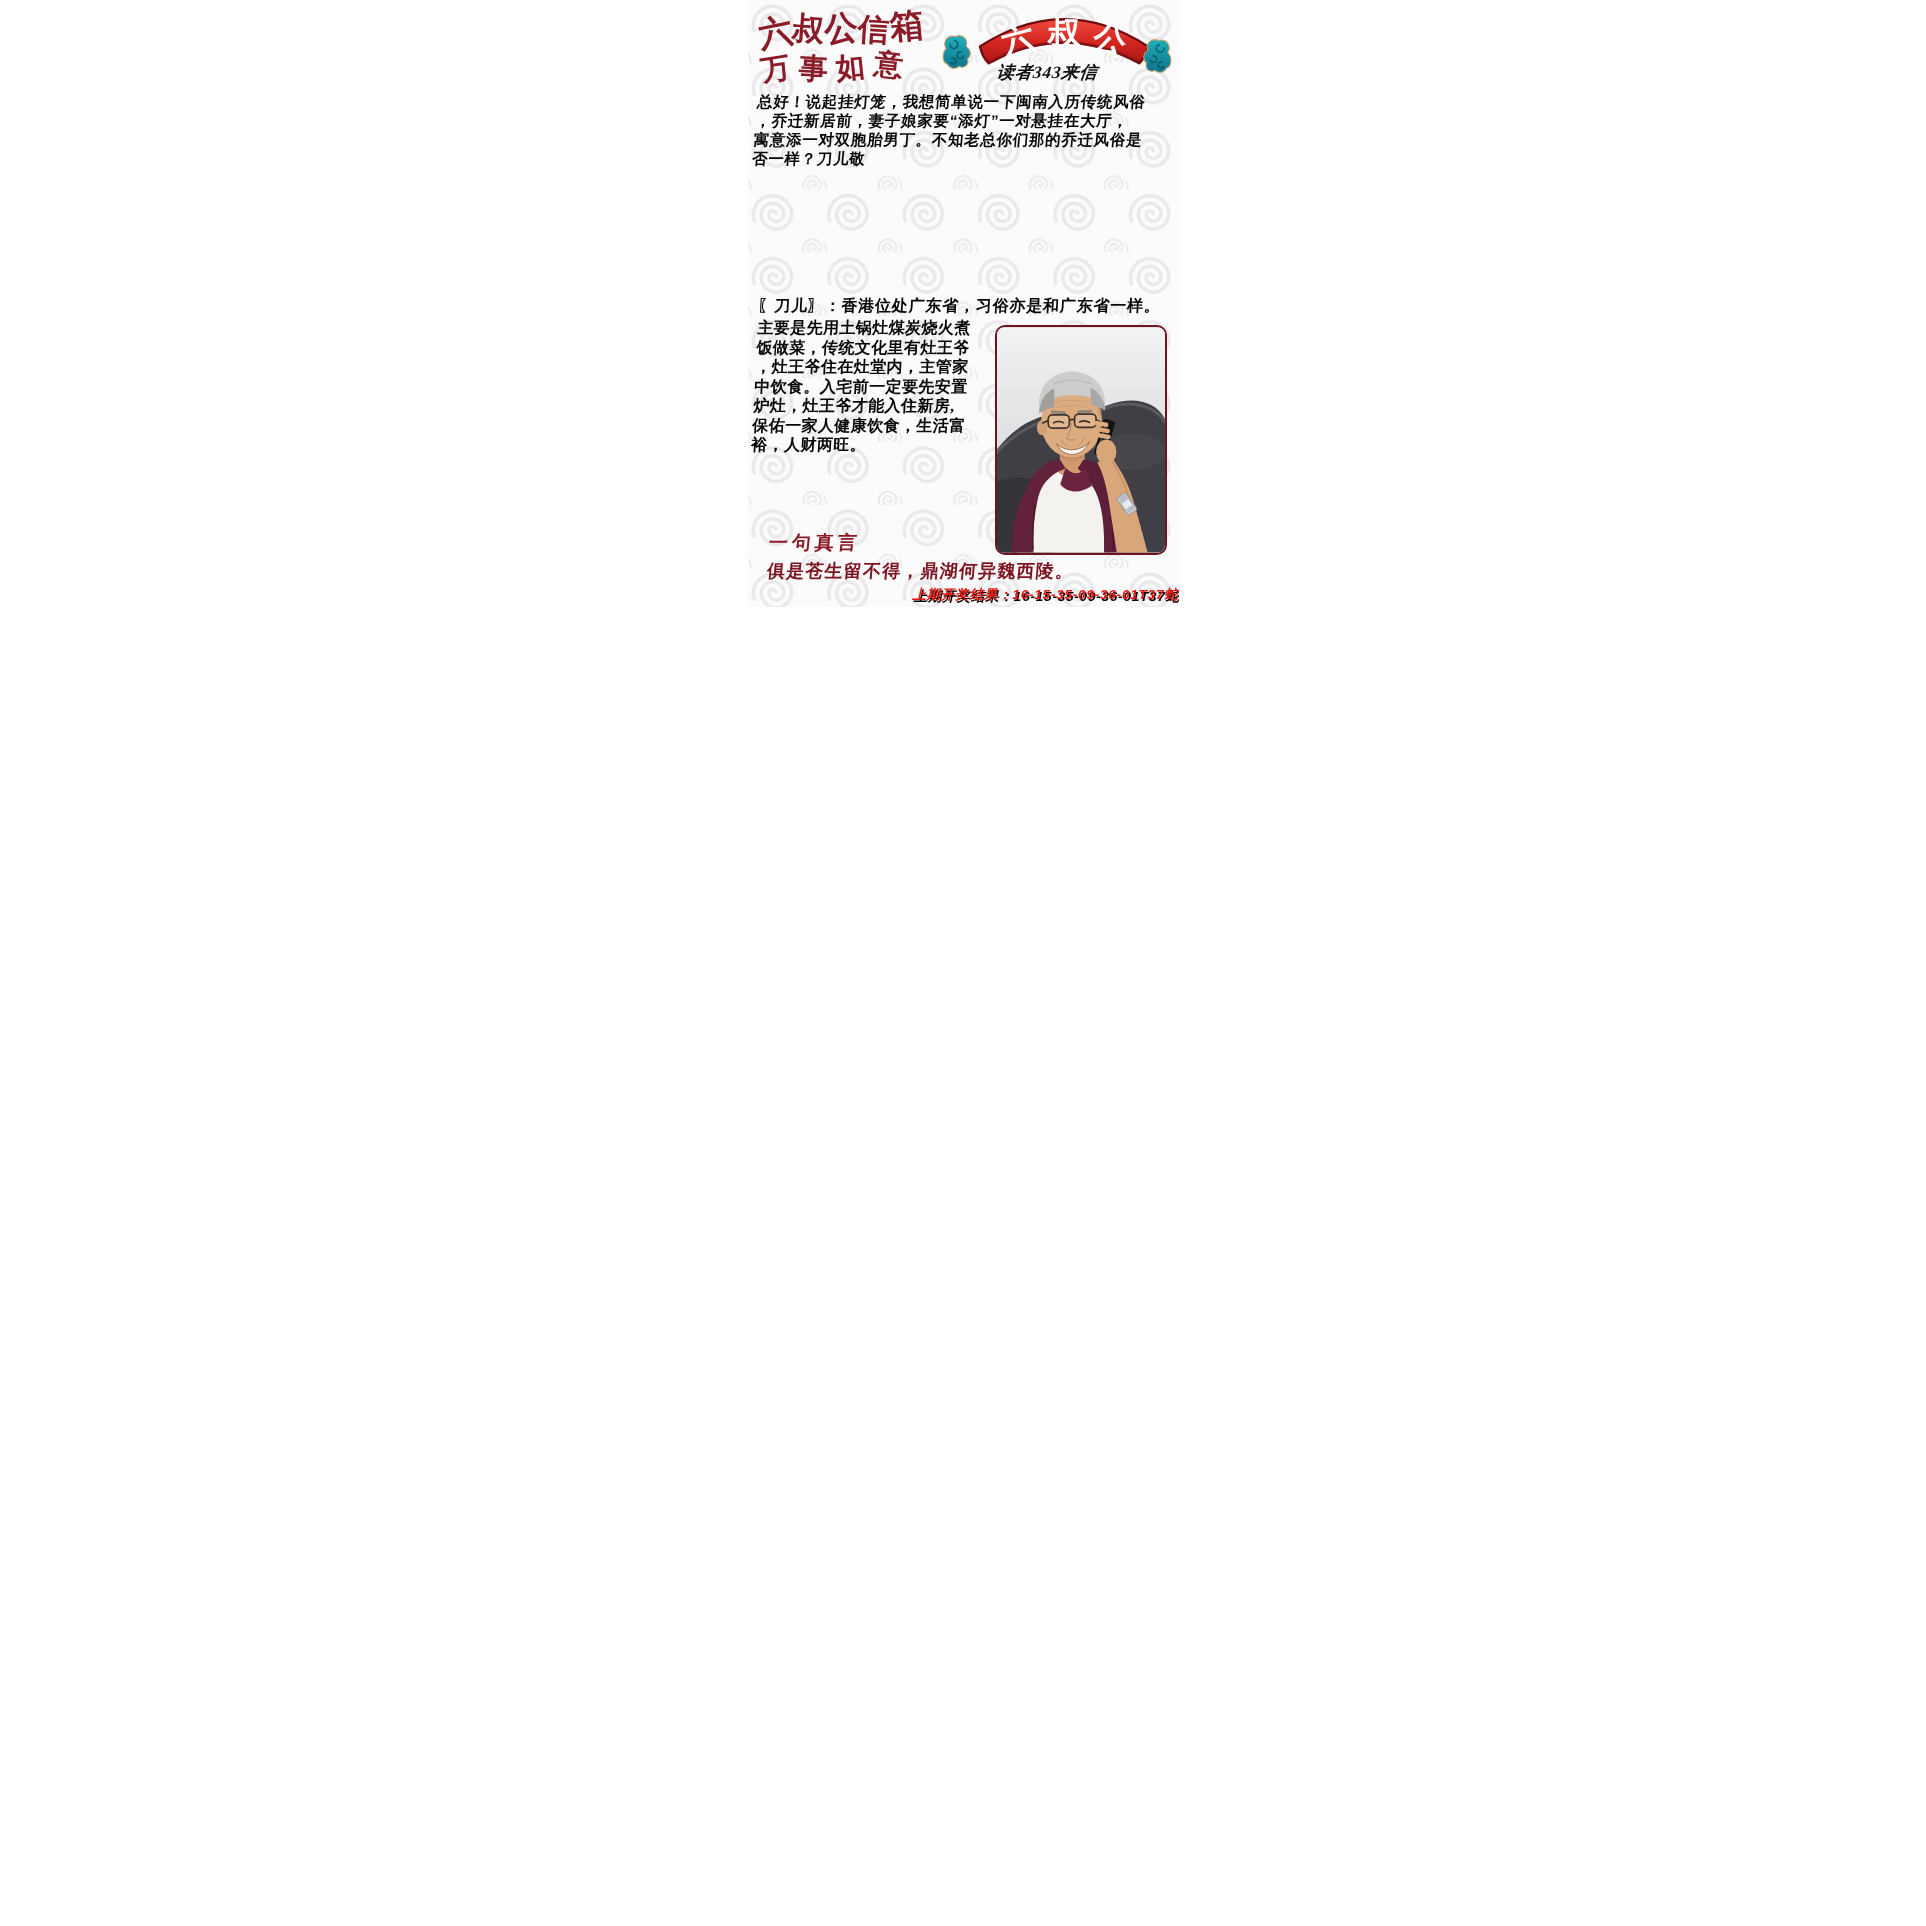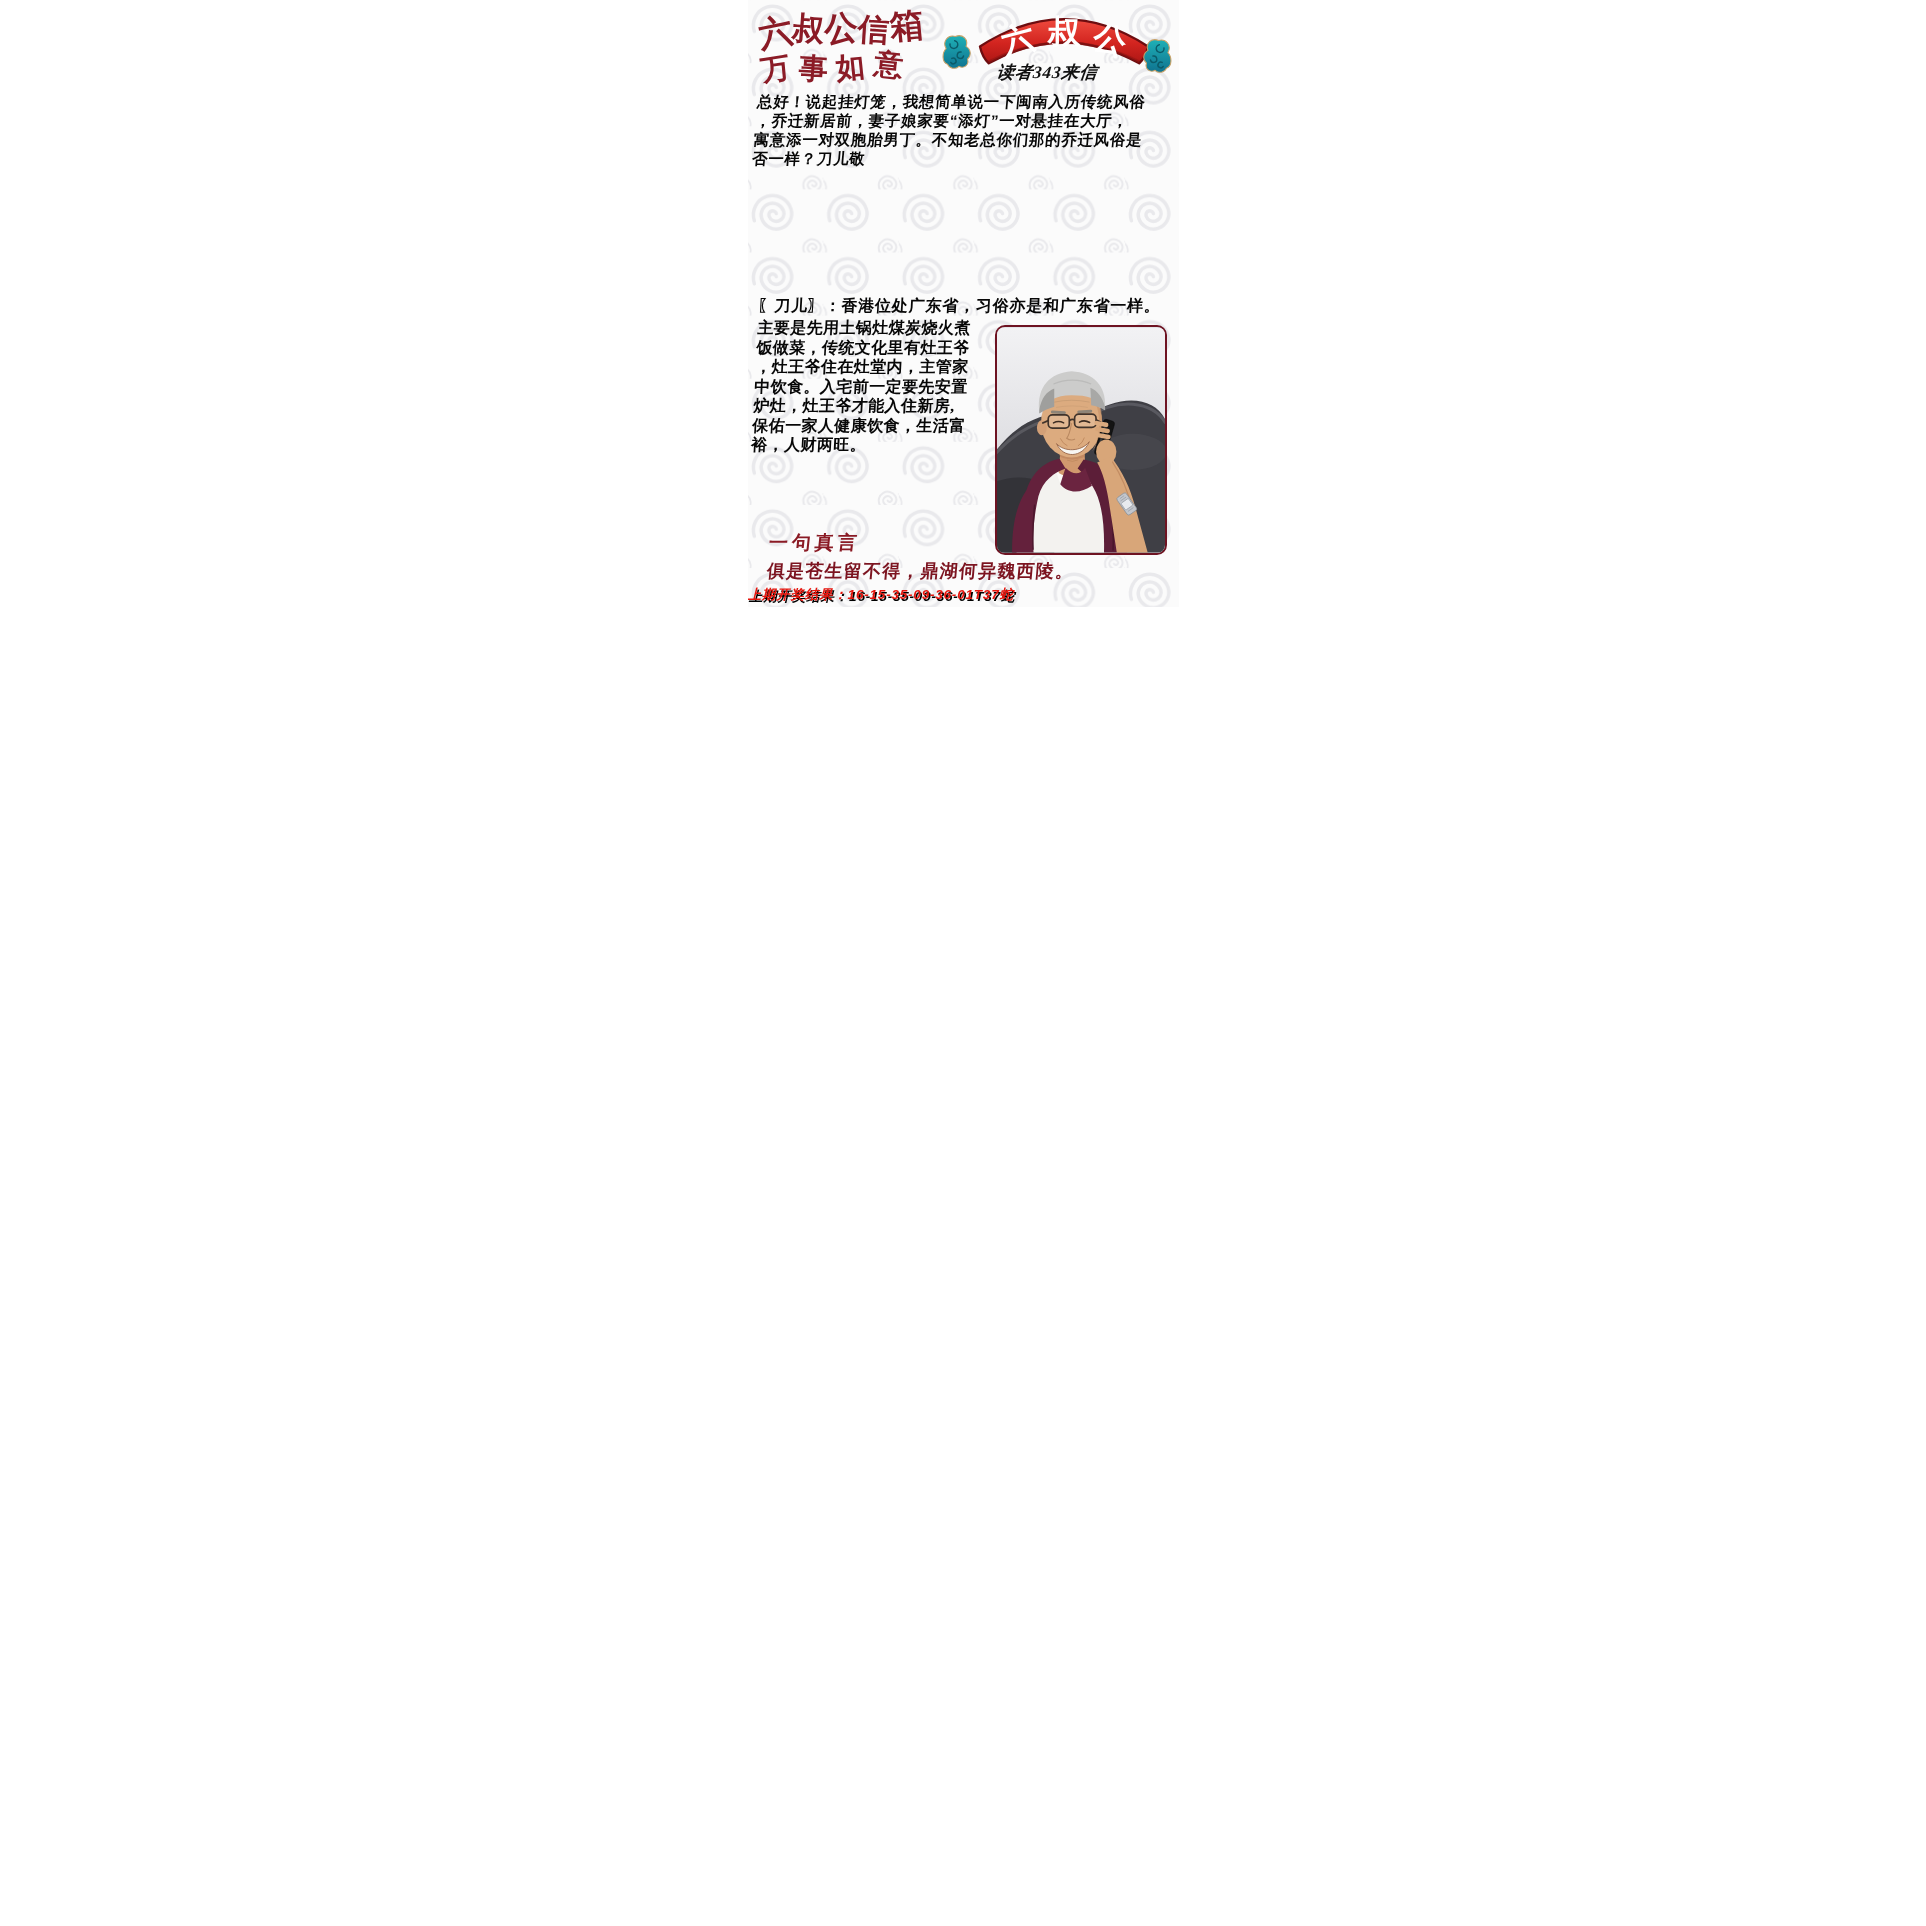--- a/index.html
+++ b/index.html
@@ -47,21 +47,21 @@
          border-radius:10px;overflow:hidden;background:#d8d8dc;box-sizing:border-box;}
   .photo svg{display:block;width:100%;height:100%;}
 
   
   .motto-h{left:21px;top:530px;color:#8a1a24;font-family:"Liberation Serif",serif;font-weight:900;
            font-size:19px;letter-spacing:3.9px;transform:skewX(-6deg);}
   .verse{left:19px;top:559px;color:#7c1420;font-family:"Liberation Serif",serif;font-weight:900;
          font-size:18px;letter-spacing:1.2px;transform:skewX(-5deg);white-space:nowrap;}
 
   
-  .result{left:0;top:586px;width:100%;text-align:left;color:#e6150d;font-weight:900;font-style:italic;
+  .result{left:0;top:586px;width:100%;text-align:right;color:#e6150d;font-weight:900;font-style:italic;
           font-size:13.5px;letter-spacing:0.8px;text-shadow:1.5px 1.5px 0 #000000;white-space:nowrap;}
 </style>
 </head>
 <body>
 
 <div class="page">
 
   <svg class="bg" xmlns="http://www.w3.org/2000/svg" viewBox="0 0 1120 1577" width="431" height="607">
     <defs>
       <path id="spiral" d="M -50,0 a50,50 0 0 1 100,0 a40,40 0 0 1 -80,0 a30,30 0 0 1 60,0 a20,20 0 0 1 -40,0 a10,10 0 0 1 20,0" fill="none" stroke="#e3e3e7" stroke-width="9" stroke-linecap="round"></path>

